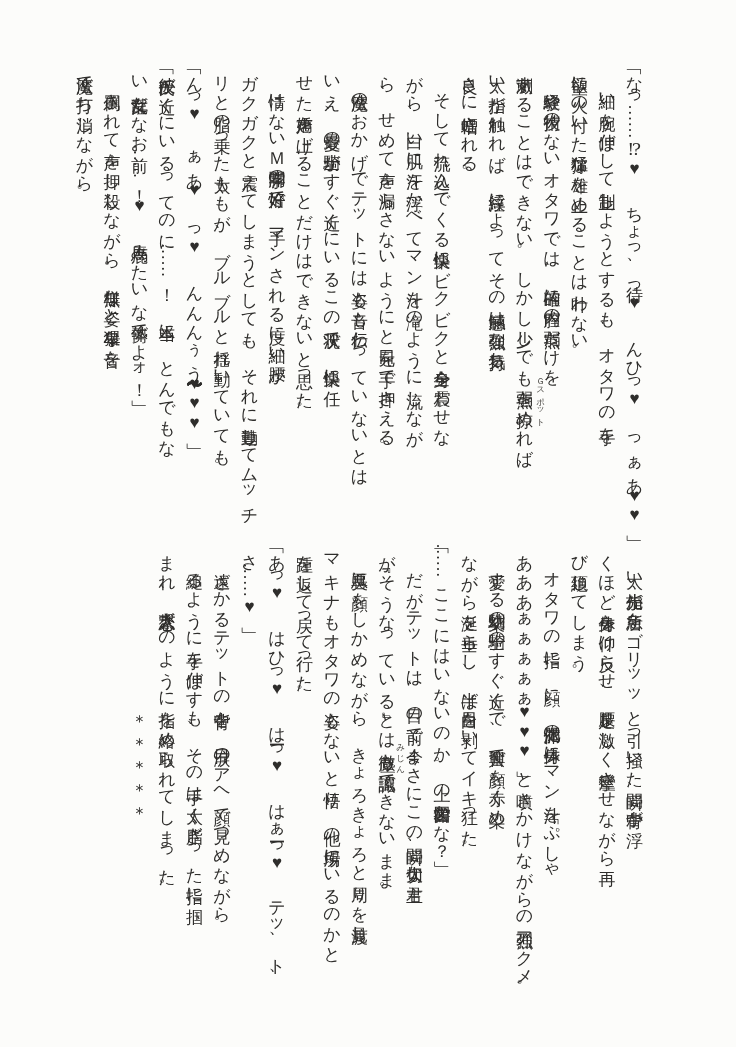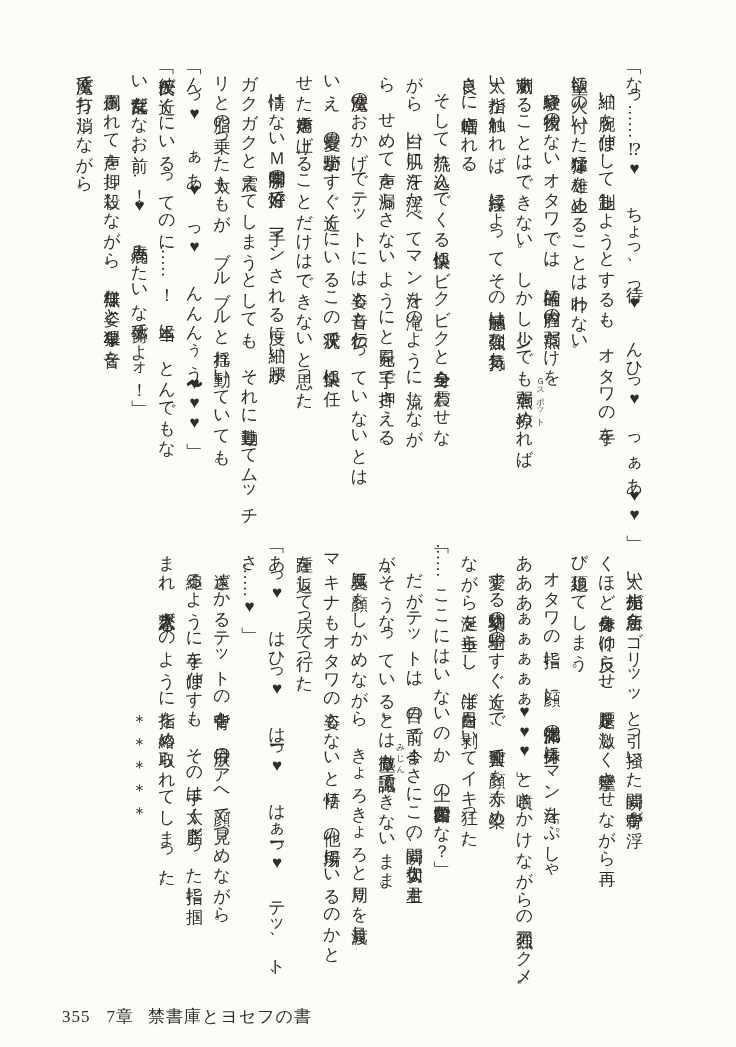--- a/index.html
+++ b/index.html
@@ -101,17 +101,14 @@
     <div class="vline">さ……♥」</div>
     <div class="vline indent">遠ざかるテットの背中を、涙目のアヘ顔で見つめながら。</div>
     <div class="vline indent">縋るように手を伸ばすも、その手は太く脂ぎった指に掴</div>
     <div class="vline">まれ、恋人繋ぎのように指を絡め取られてしまった。</div>
     <div class="vline scene-break">＊＊＊＊＊</div>
   </section>
 
   <span class="furigana furigana-gspot">Ｇスポット</span>
   <span class="furigana furigana-mijin">みじん</span>
 
-  <footer class="footer">
-    <span class="page-num">355</span><span class="chapter">7章</span><span class="book-title">禁書庫とヨセフの書</span>
-  </footer>
 
 </div>
 
 </body></html>

